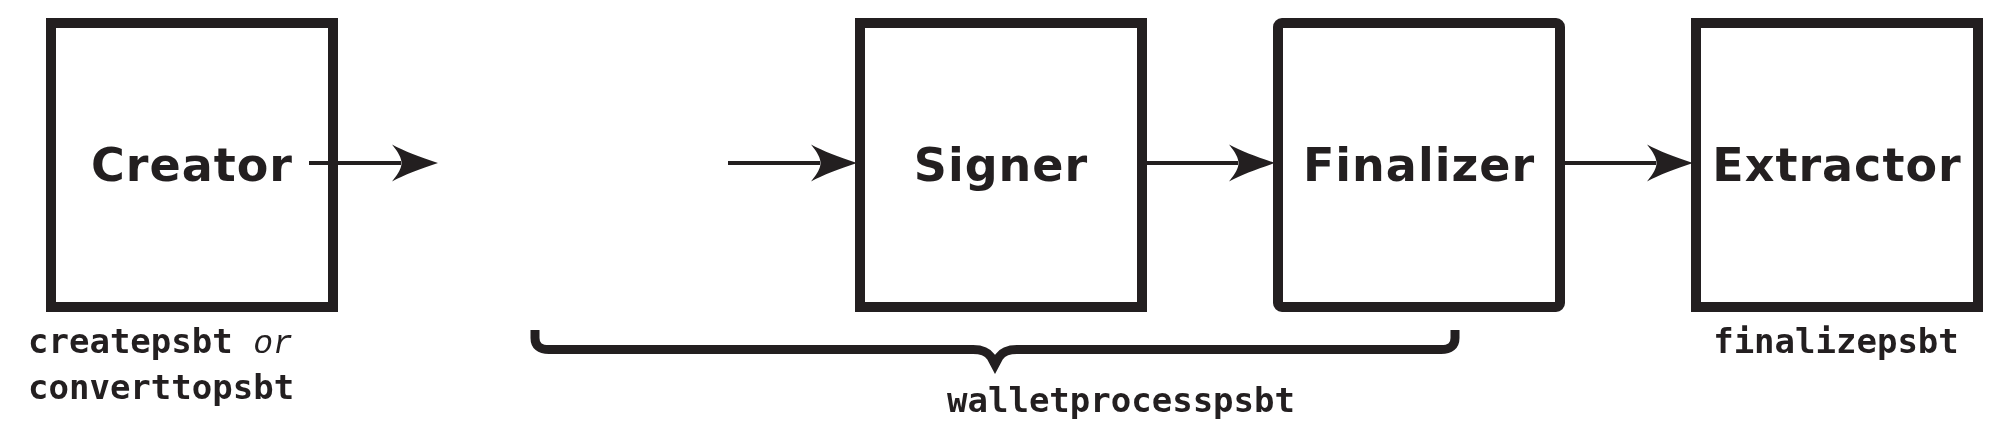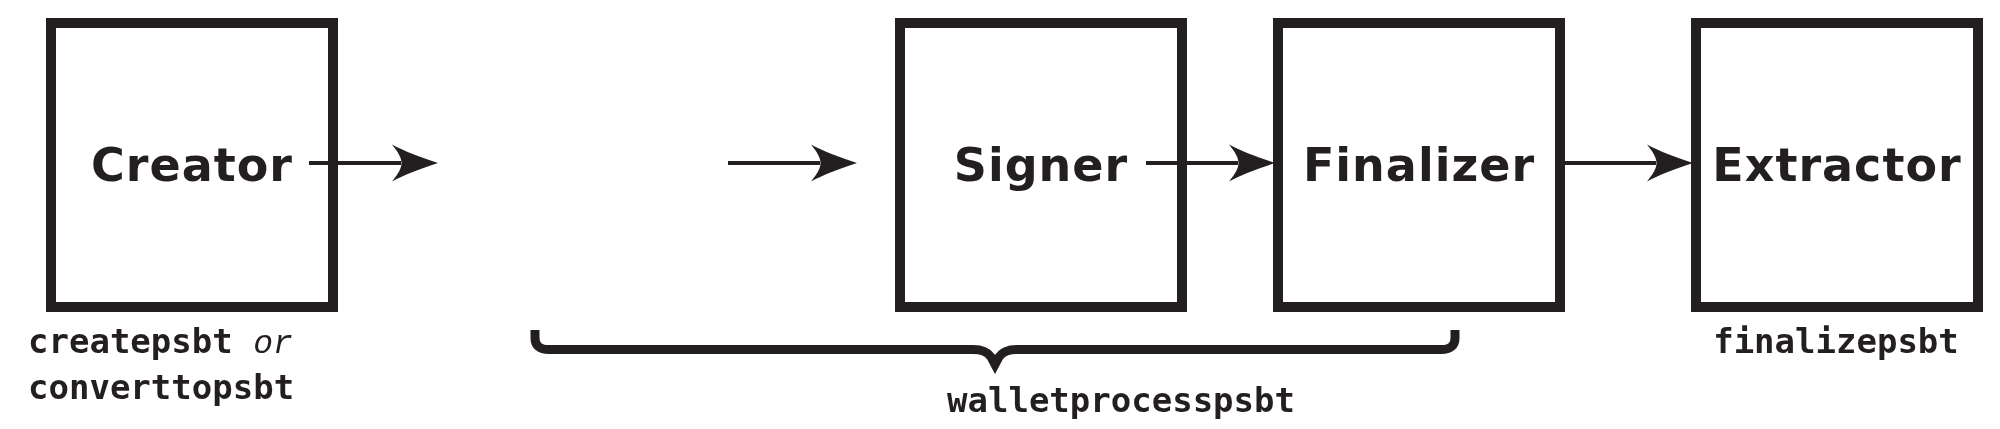--- a/index.html
+++ b/index.html
@@ -31,22 +31,22 @@
   .stage-box .stage-label{
     font-family:"DejaVu Sans", sans-serif;
     font-weight:bold;
     font-size:46px;
     letter-spacing:1px;
     color:var(--ink);
     white-space:nowrap;
   }
   .box-creator{left:18px;margin-left:28px;}
   .box-updater{left:437px;}
-  .box-signer{left:855px;margin-left:40px;}
-  .box-finalizer{left:1273px;}
+  .box-signer{left:855px;}
+  .box-finalizer{left:1273px;border-radius:9px;}
   .box-extractor{left:1691px;}
 
   .flow-arrow{position:absolute;top:141px;width:130px;height:44px;}
   .arrow-1{left:309px;}
   .arrow-2{left:728px;}
   .arrow-3{left:1146px;}
   .arrow-4{left:1564px;}
 
   .brace-svg{position:absolute;left:530px;top:326px;width:930px;height:48px;}
 

